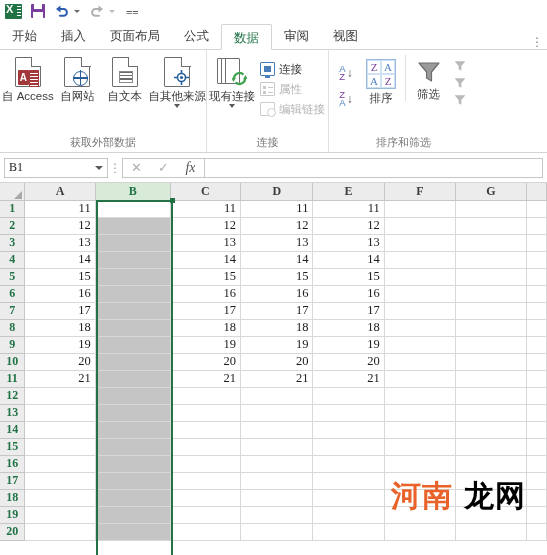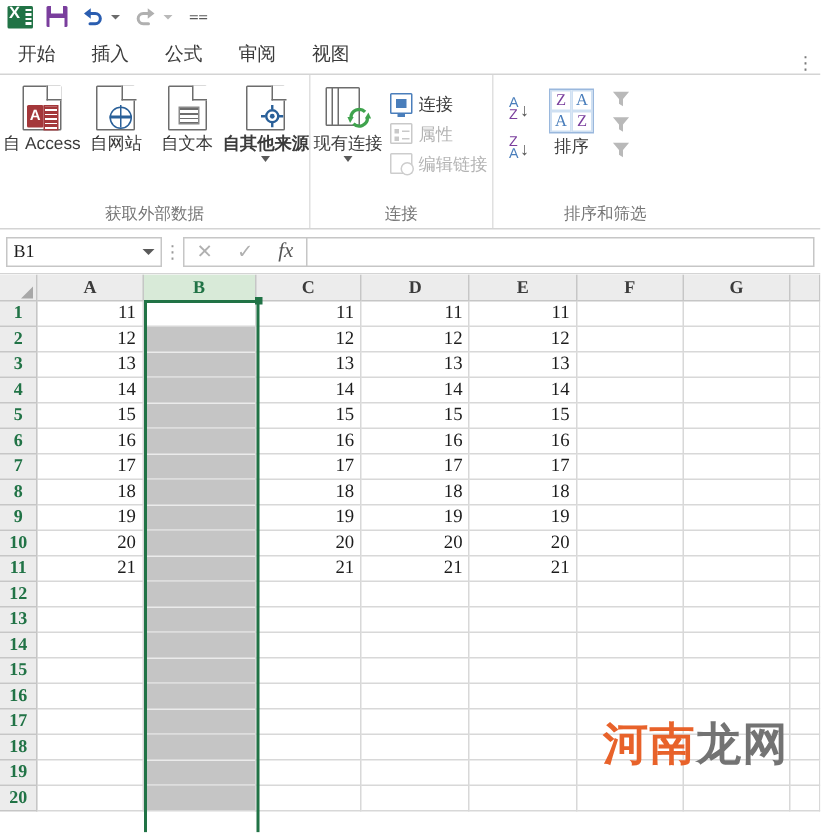--- a/index.html
+++ b/index.html
@@ -372,21 +372,21 @@
   .watermark {
     position: absolute;
     right: 21px; bottom: 38px;
     font-size: 30px;
     font-weight: bold;
     letter-spacing: 1px;
     font-family: "DejaVu Sans", sans-serif;
     pointer-events:none;
   }
   .wm-a { color:#e8622a; }
-  .wm-b { color:#737373; }
+  .wm-b { color:#000000;margin-left:11px; }
 </style>
 </head>
 <body>
 
 <div class="qat">
   <span class="xl-logo"></span>
   <span class="save-ico"></span>
   <span class="undo-ico">
     <svg class="arrow-svg" width="16" height="14" viewBox="0 0 16 14">
       <path d="M4 5 H9.5 a3.4 3.4 0 0 1 0 6.8 H6" stroke="#2a5db0" stroke-width="2" fill="none" stroke-linecap="round"></path>
@@ -400,21 +400,23 @@
       <path d="M9.5 1.5 L14 5 L9.5 8.5 Z" fill="#b0b0b0"></path>
     </svg>
   </span>
   <span class="caret-sm dim"></span>
   <span class="qat-more">⩵</span>
 </div>
 
 <div class="tabs">
   <div class="tab">开始</div>
   <div class="tab">插入</div>
+  <div class="tab">页面布局</div>
   <div class="tab">公式</div>
+  <div class="tab active">数据</div>
   <div class="tab">审阅</div>
   <div class="tab">视图</div>
   <div class="tab-more">⋮</div>
 </div>
 
 <div class="ribbon">
 
   <div class="rgroup" style="width:206px;">
     <div class="rgroup-items" style="padding-left:2px;">
 
@@ -432,21 +434,21 @@
         <span class="lbl">自网站</span>
       </div>
 
       <div class="bigbtn">
         <span class="doc">
           <span class="lines"></span>
         </span>
         <span class="lbl">自文本</span>
       </div>
 
-      <div class="bigbtn" style="width:62px;font-weight:bold;">
+      <div class="bigbtn" style="width:62px;">
         <span class="doc">
           <span class="target">
             <svg width="15" height="15" viewBox="0 0 15 15">
               <circle cx="7.5" cy="7.5" r="4" fill="none" stroke="#2a6099" stroke-width="1.6"></circle>
               <circle cx="7.5" cy="7.5" r="1.6" fill="#2a6099"></circle>
               <path d="M7.5 0 V3 M7.5 12 V15 M0 7.5 H3 M12 7.5 H15" stroke="#2a6099" stroke-width="1.6"></path>
             </svg>
           </span>
         </span>
         <span class="lbl">自其他来源</span>
@@ -523,20 +525,28 @@
       <div class="bigbtn" style="width:48px;padding-top:4px;">
         <span class="sortbig">
           <span>Z</span>
             <span>A</span>
             <span>A</span>
             <span>Z</span>
         </span>
         <span class="lbl">排序</span>
       </div>
 
+      <div class="bigbtn" style="width:46px;padding-top:4px;border-left:1px solid #e0e0e0;">
+        <span class="funnel">
+          <svg width="26" height="26" viewBox="0 0 26 26">
+            <path d="M3 4 H23 L15.5 13 V22 L10.5 19 V13 Z" fill="#9a9a9a" stroke="#6d6d6d" stroke-width="1.2" stroke-linejoin="round"></path>
+          </svg>
+        </span>
+        <span class="lbl">筛选</span>
+      </div>
 
       <div class="scol" style="padding-top:4px;gap:3px;margin-left:2px;">
         <span class="funnel" style="width:14px;height:14px;">
           <svg width="14" height="14" viewBox="0 0 26 26">
             <path d="M3 4 H23 L15.5 13 V22 L10.5 19 V13 Z" fill="#b9b9b9"></path>
           </svg>
         </span>
         <span class="funnel" style="width:14px;height:14px;">
           <svg width="14" height="14" viewBox="0 0 26 26">
             <path d="M3 4 H23 L15.5 13 V22 L10.5 19 V13 Z" fill="#b9b9b9"></path>

